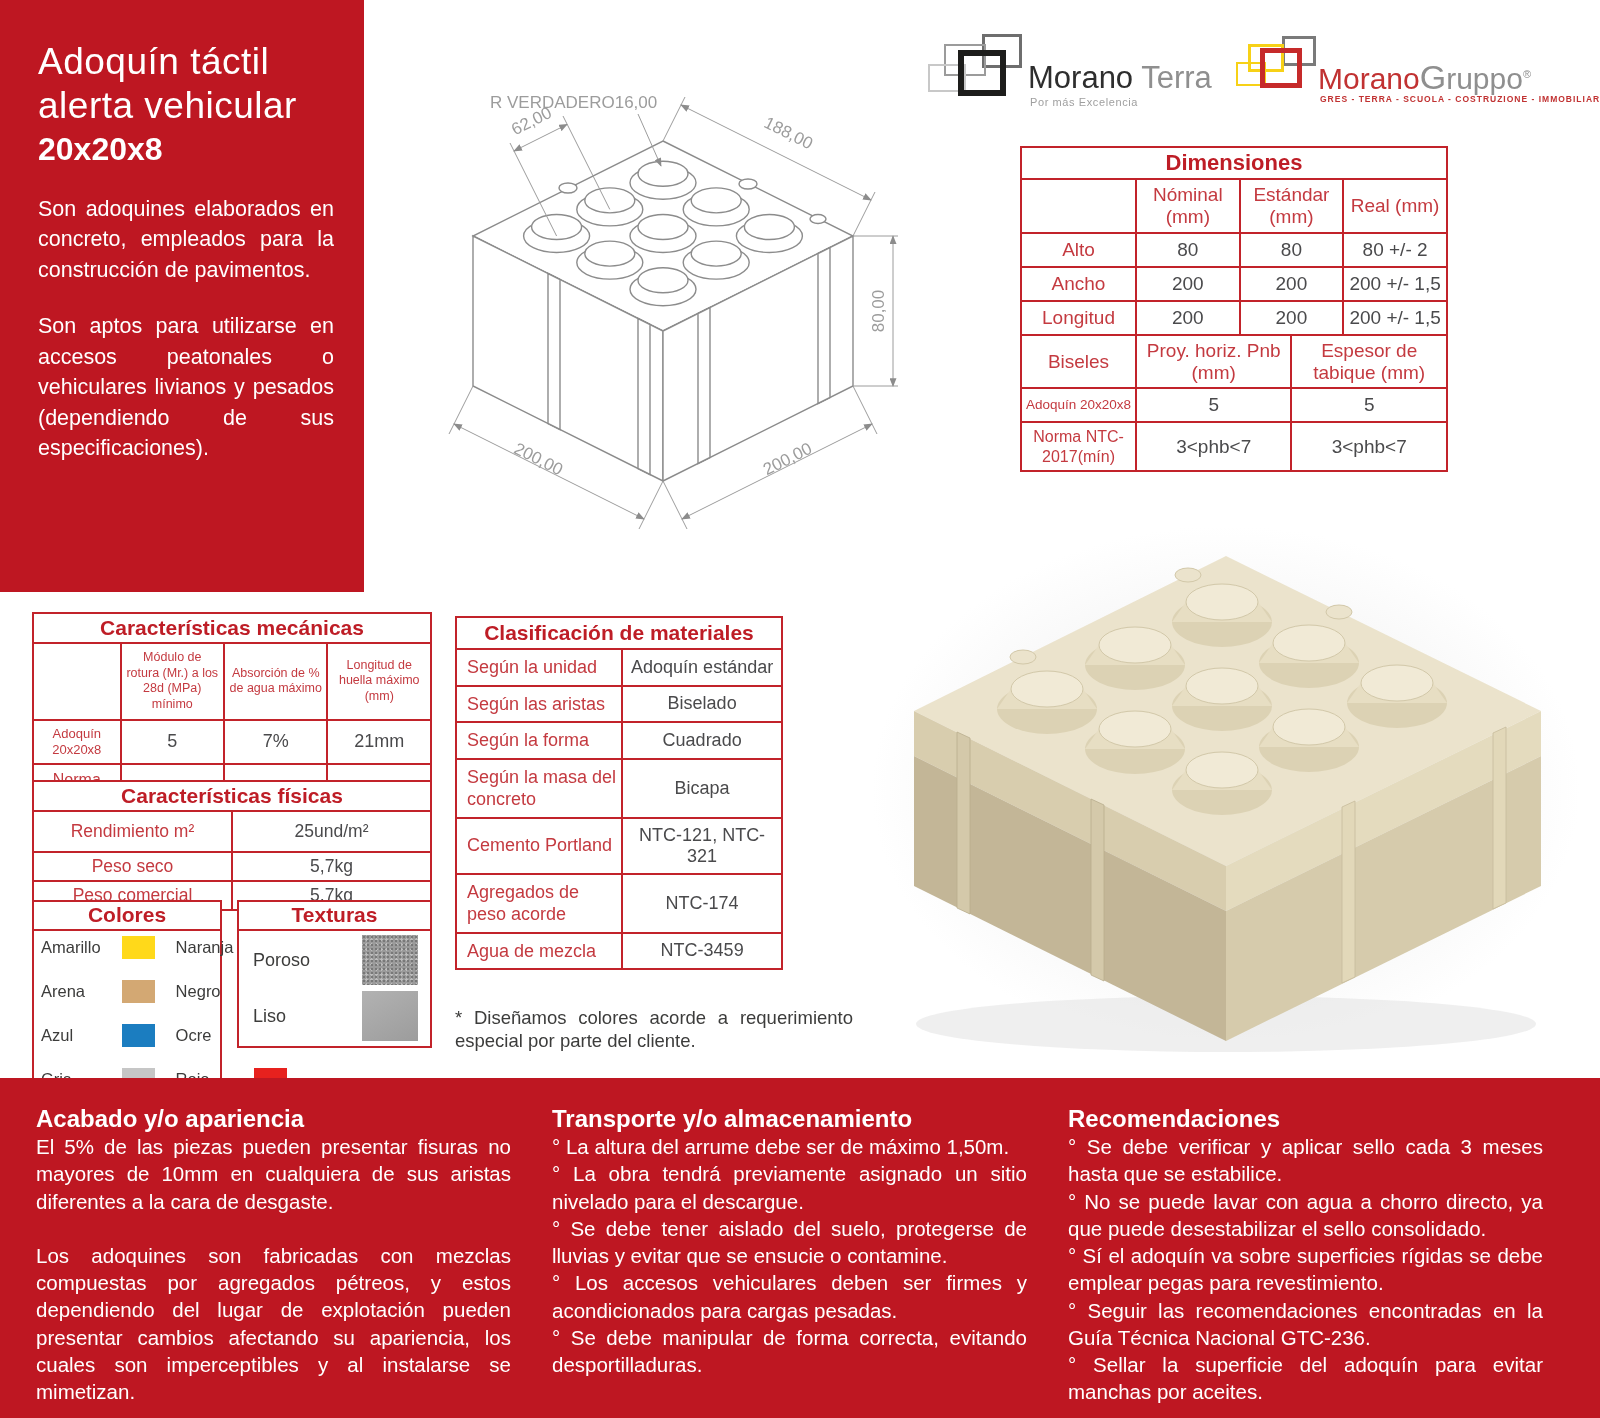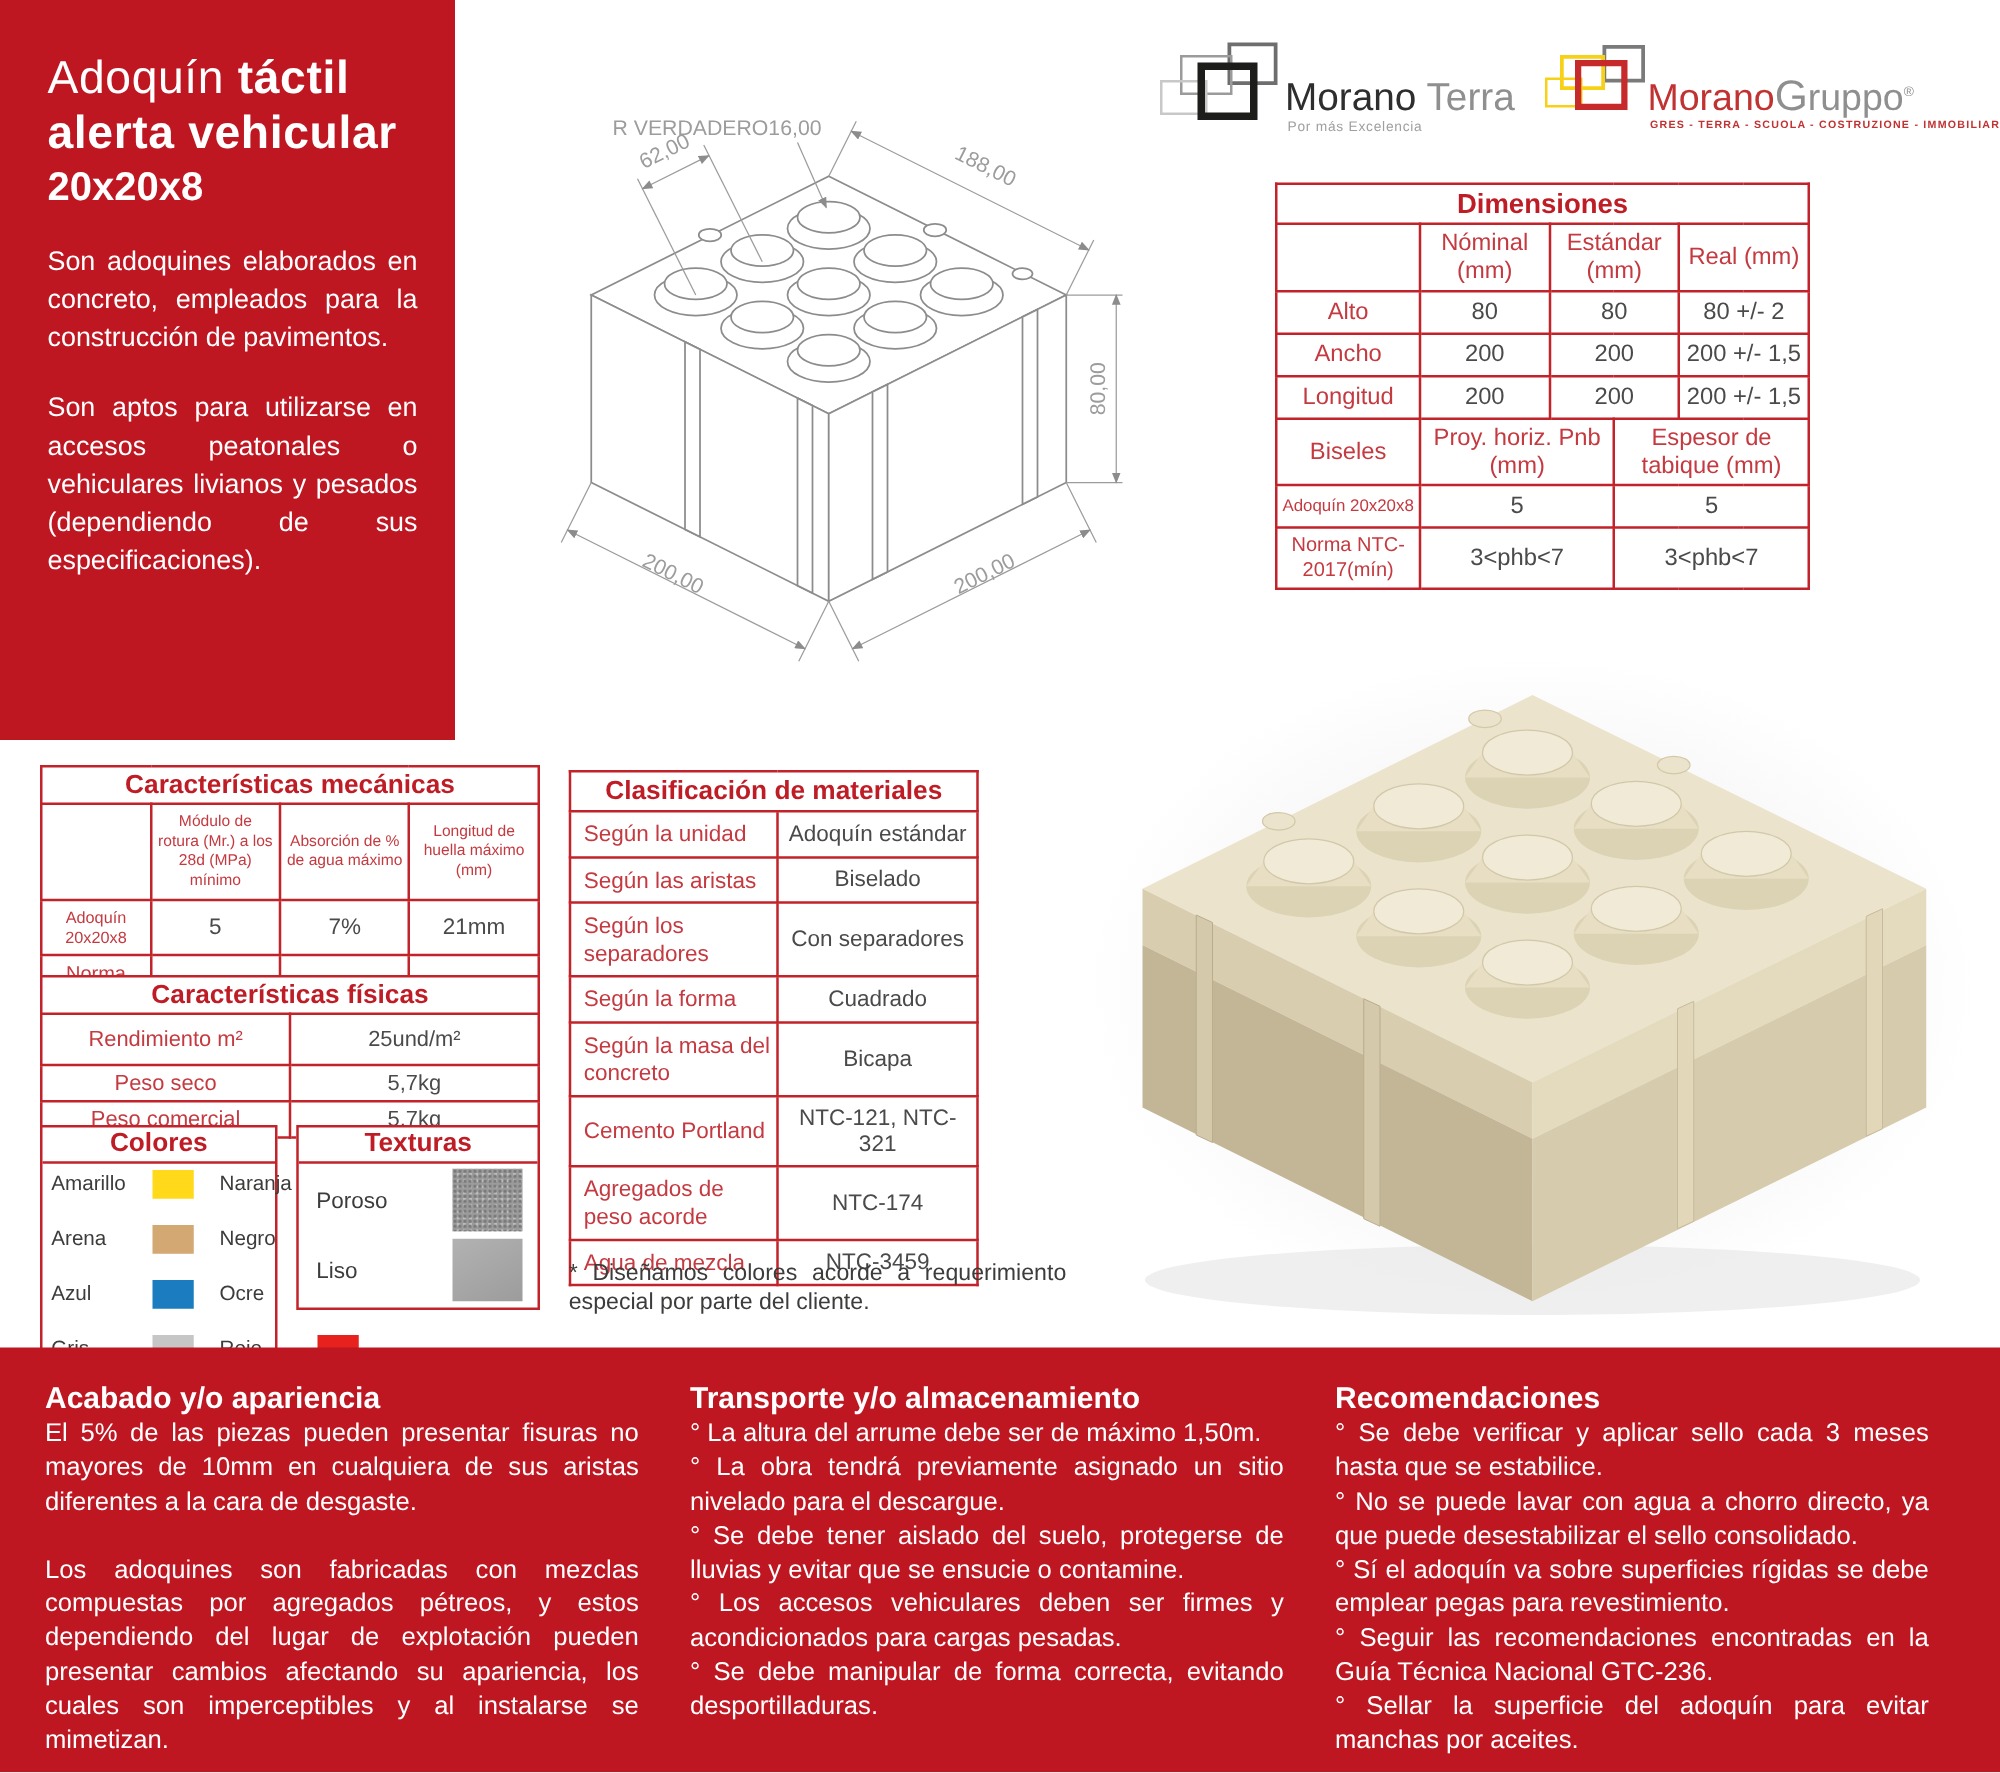--- a/index.html
+++ b/index.html
@@ -12,21 +12,21 @@
     --drawline:#8C8C8C;
     --drawtext:#9C9C9C;
   }
   *{box-sizing:border-box;}
   body{margin:0;font-family:"Liberation Sans",sans-serif;background:#fff;}
   #page{position:relative;width:1600px;height:1418px;background:#fff;overflow:hidden;}
 
   
   .hero{position:absolute;left:0;top:0;width:364px;height:592px;background:var(--red);color:#fff;padding:40px 30px 0 38px;}
   .hero h1{margin:0;font-size:37px;line-height:1.2;font-weight:400;letter-spacing:.5px;}
-  .hero h1 b{font-weight:700;text-align:right;}
+  .hero h1 b{font-weight:400;text-align:right;}
   .hero .size{font-size:32px;font-weight:700;margin-top:2px;}
   .hero p{font-size:21.5px;line-height:1.42;text-align:justify;margin:26px 0 0 0;font-weight:300;}
 
   
   .logo{position:absolute;}
   .logo .sq{position:absolute;background:transparent;}
   .logo-terra{left:928px;top:34px;width:300px;height:82px;}
   .logo-terra .txt{position:absolute;left:100px;top:26px;font-size:31px;color:#2E2E2E;white-space:nowrap;}
   .logo-terra .txt .lt{color:#8F8F8F;}
   .logo-terra .tag{position:absolute;left:102px;top:62px;font-size:11px;color:#9F9F9F;letter-spacing:.6px;}
@@ -365,24 +365,20 @@
         </tr>
     <tr>
           <td class="rl">Según la unidad</td>
           <td>Adoquín estándar</td>
         </tr>
     <tr>
           <td class="rl">Según las aristas</td>
           <td>Biselado</td>
         </tr>
     <tr>
-          <td class="rl">Según los separadores</td>
-          <td>Con separadores</td>
-        </tr>
-    <tr>
           <td class="rl">Según la forma</td>
           <td>Cuadrado</td>
         </tr>
     <tr>
           <td class="rl">Según la masa del concreto</td>
           <td>Bicapa</td>
         </tr>
     <tr>
           <td class="rl">Cemento Portland</td>
           <td>NTC-121, NTC-321</td>

